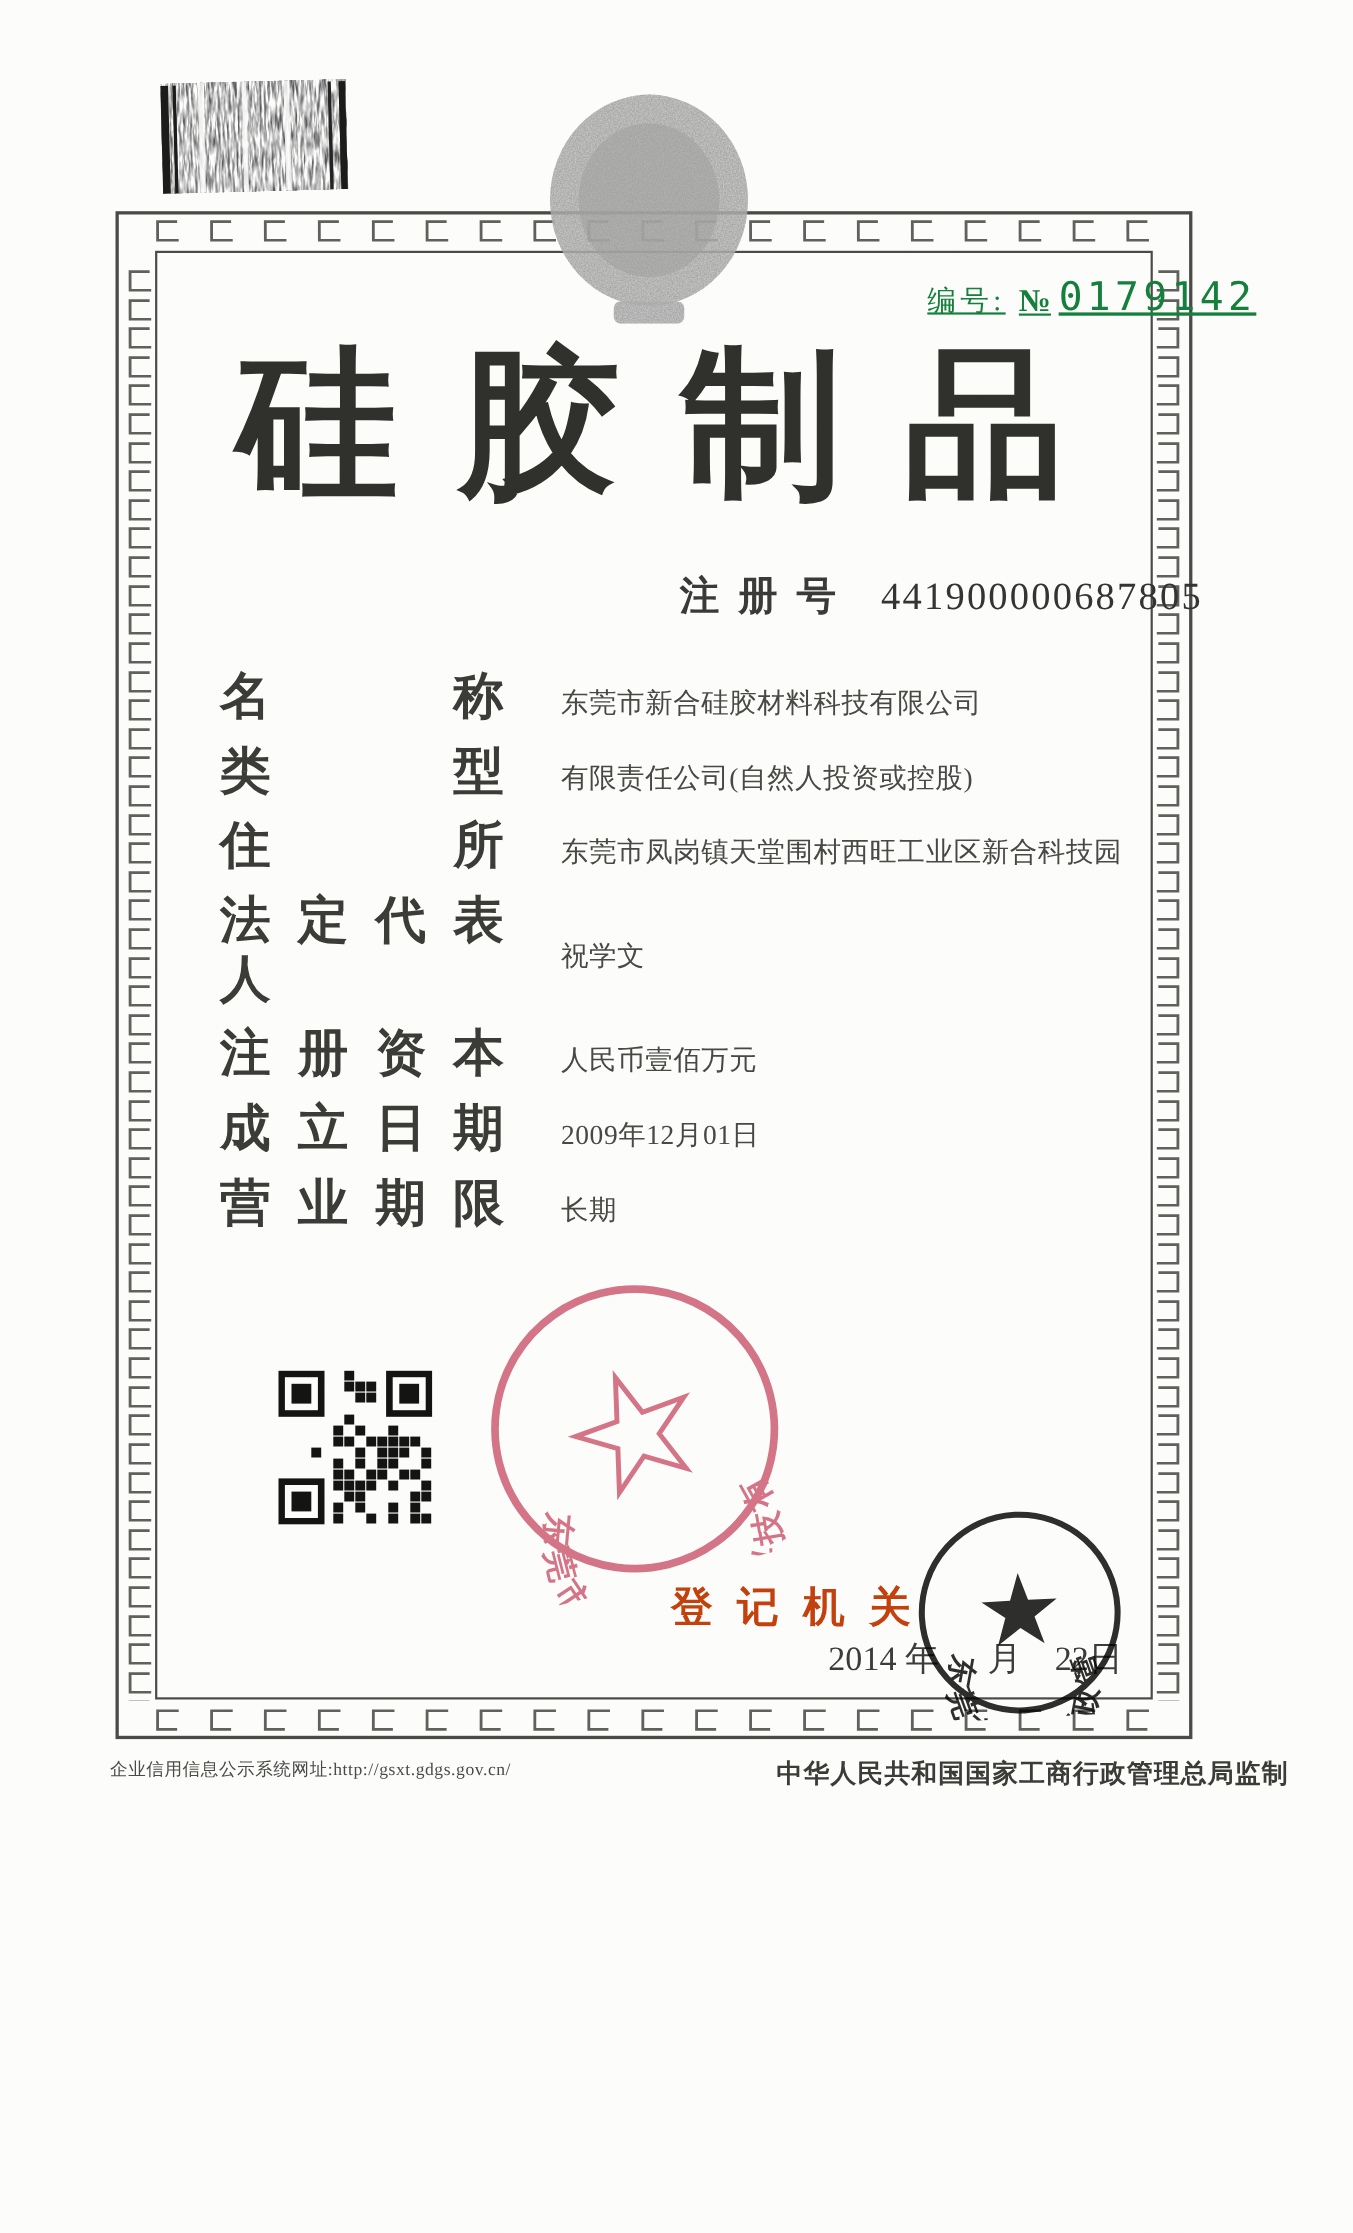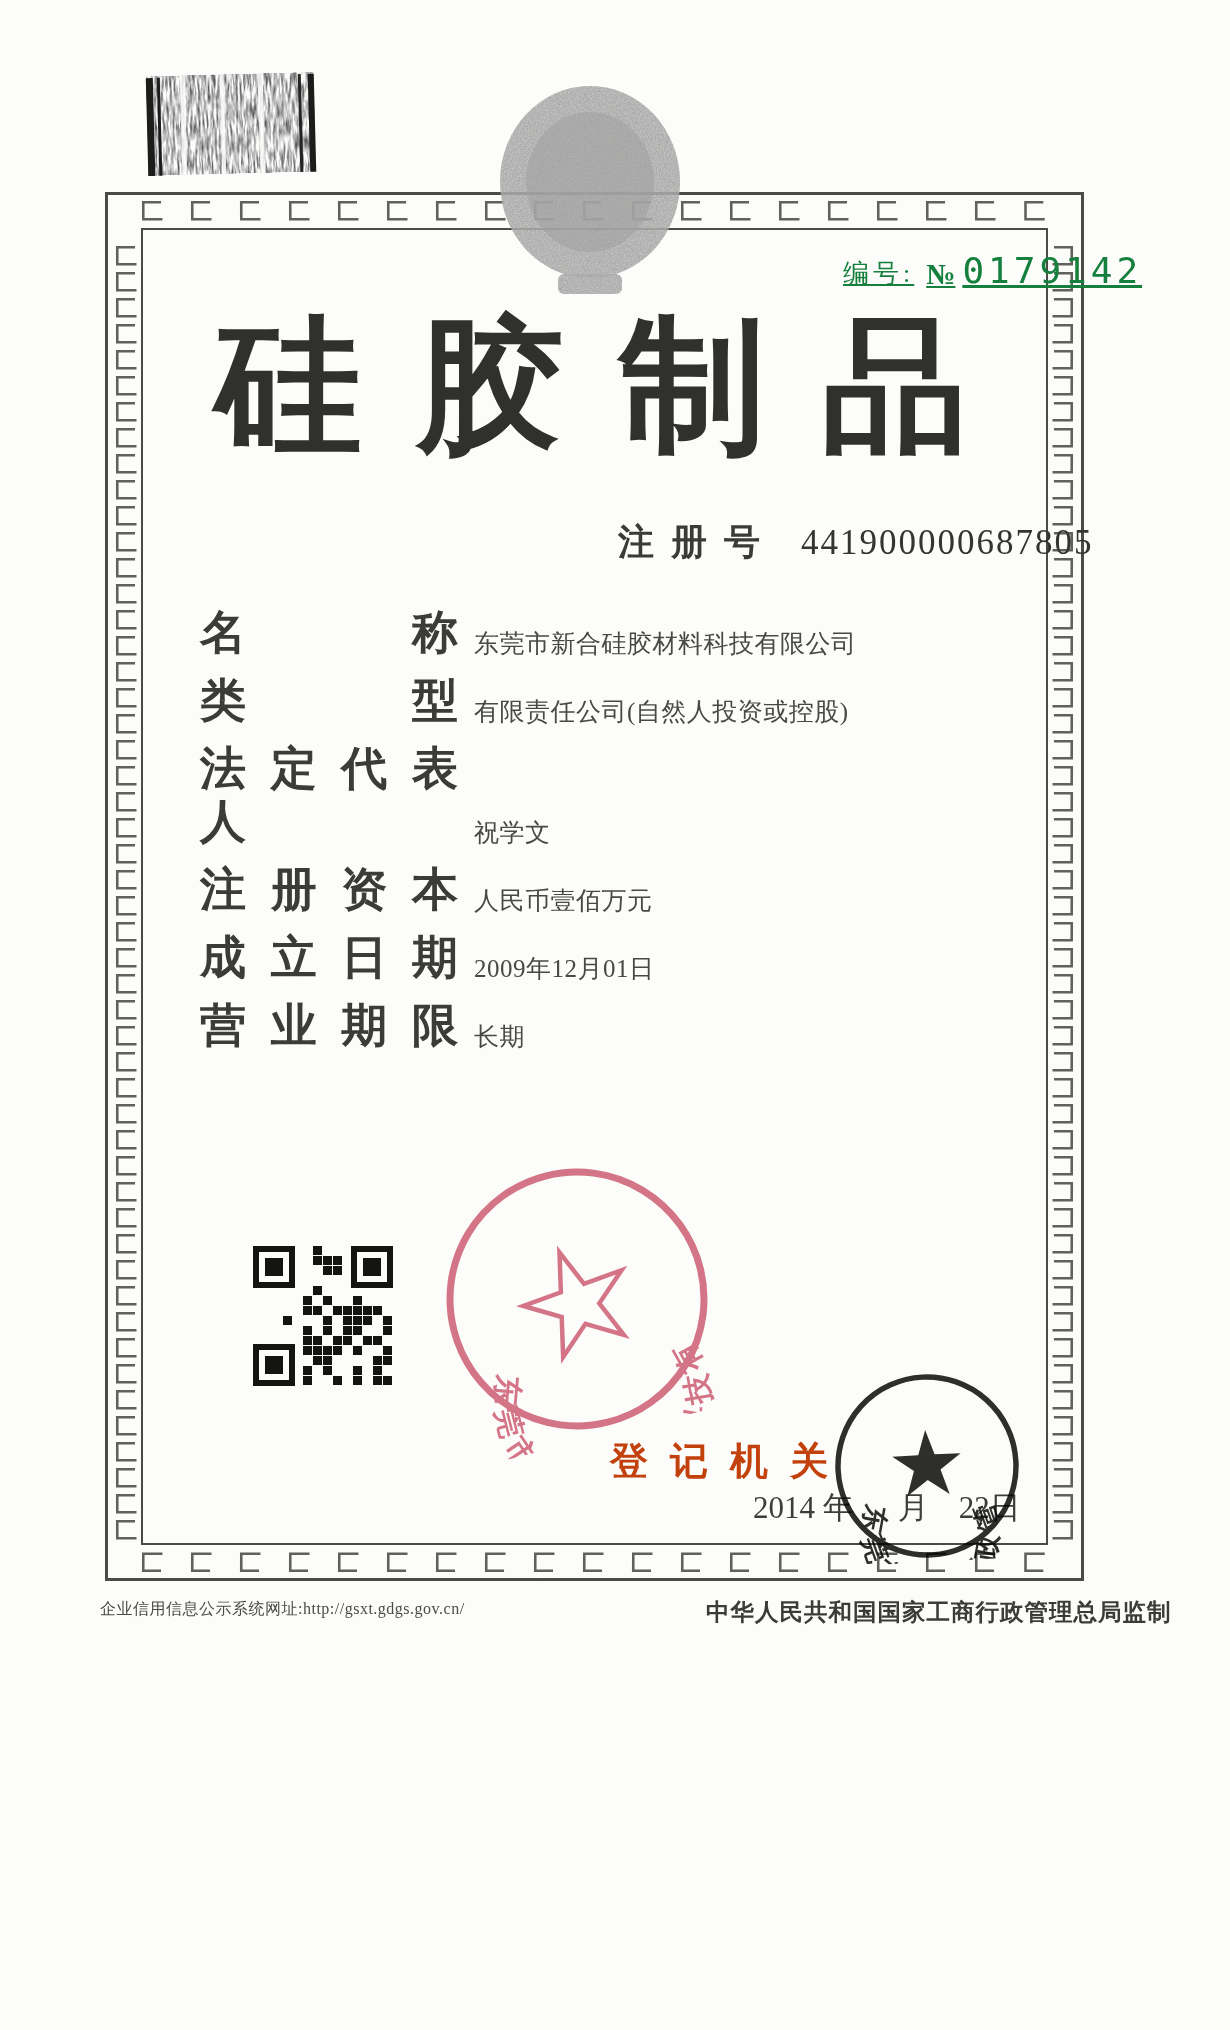--- a/index.html
+++ b/index.html
@@ -28,21 +28,21 @@
   .serial .s-number{font-size:36px;margin-left:7px;letter-spacing:4px;
     font-family:"DejaVu Sans Mono",monospace;}
   .title{position:absolute;left:105px;top:295px;width:973px;text-align:center;
     font-size:146px;line-height:180px;font-weight:900;letter-spacing:56px;text-indent:56px;
     color:#30302d;font-family:"DejaVu Sans",sans-serif;z-index:3;}
   .regno{position:absolute;left:618px;top:518px;display:flex;align-items:baseline;z-index:3;}
   .regno .r-label{font-size:36px;letter-spacing:17px;font-weight:600;color:#3a3a38;}
   .regno .r-value{font-size:35px;margin-left:24px;letter-spacing:2px;color:#343432;}
   
   .fields{position:absolute;left:200px;top:606px;width:860px;z-index:3;}
-  .frow{display:flex;align-items:flex-end;margin-bottom:15px;}
+  .frow{display:flex;align-items:center;margin-bottom:15px;gap:36px;}
   .flabel{width:258px;flex:0 0 258px;font-size:46px;line-height:53px;font-weight:600;
     color:#3b3b38;text-align:justify;text-align-last:justify;}
   .fvalue{margin-left:16px;font-size:25px;line-height:30px;padding-top:14px;
     color:#484845;letter-spacing:.5px;}
   .fvalue.scope{font-size:21px;line-height:29px;width:582px;padding-top:6px;
     text-align:justify;color:#3e3e3b;font-weight:500;}
   
   .barcode{position:absolute;left:133px;top:70px;transform:rotate(-1.5deg);z-index:2;}
   .emblem{position:absolute;left:495px;top:84px;z-index:2;opacity:.95;}
   .qr{position:absolute;left:253px;top:1246px;z-index:3;}
@@ -126,20 +126,24 @@
 </div>
 
 <div class="fields">
   <div class="frow">
     <div class="flabel">名 称</div>
     <div class="fvalue">东莞市新合硅胶材料科技有限公司</div>
   </div>
   <div class="frow">
     <div class="flabel">类 型</div>
     <div class="fvalue">有限责任公司(自然人投资或控股)</div>
+  </div>
+  <div class="frow">
+    <div class="flabel">住 所</div>
+    <div class="fvalue">东莞市凤岗镇天堂围村西旺工业区新合科技园</div>
   </div>
   <div class="frow">
     <div class="flabel">法 定 代 表 人</div>
     <div class="fvalue">祝学文</div>
   </div>
   <div class="frow">
     <div class="flabel">注 册 资 本</div>
     <div class="fvalue">人民币壹佰万元</div>
   </div>
   <div class="frow">

